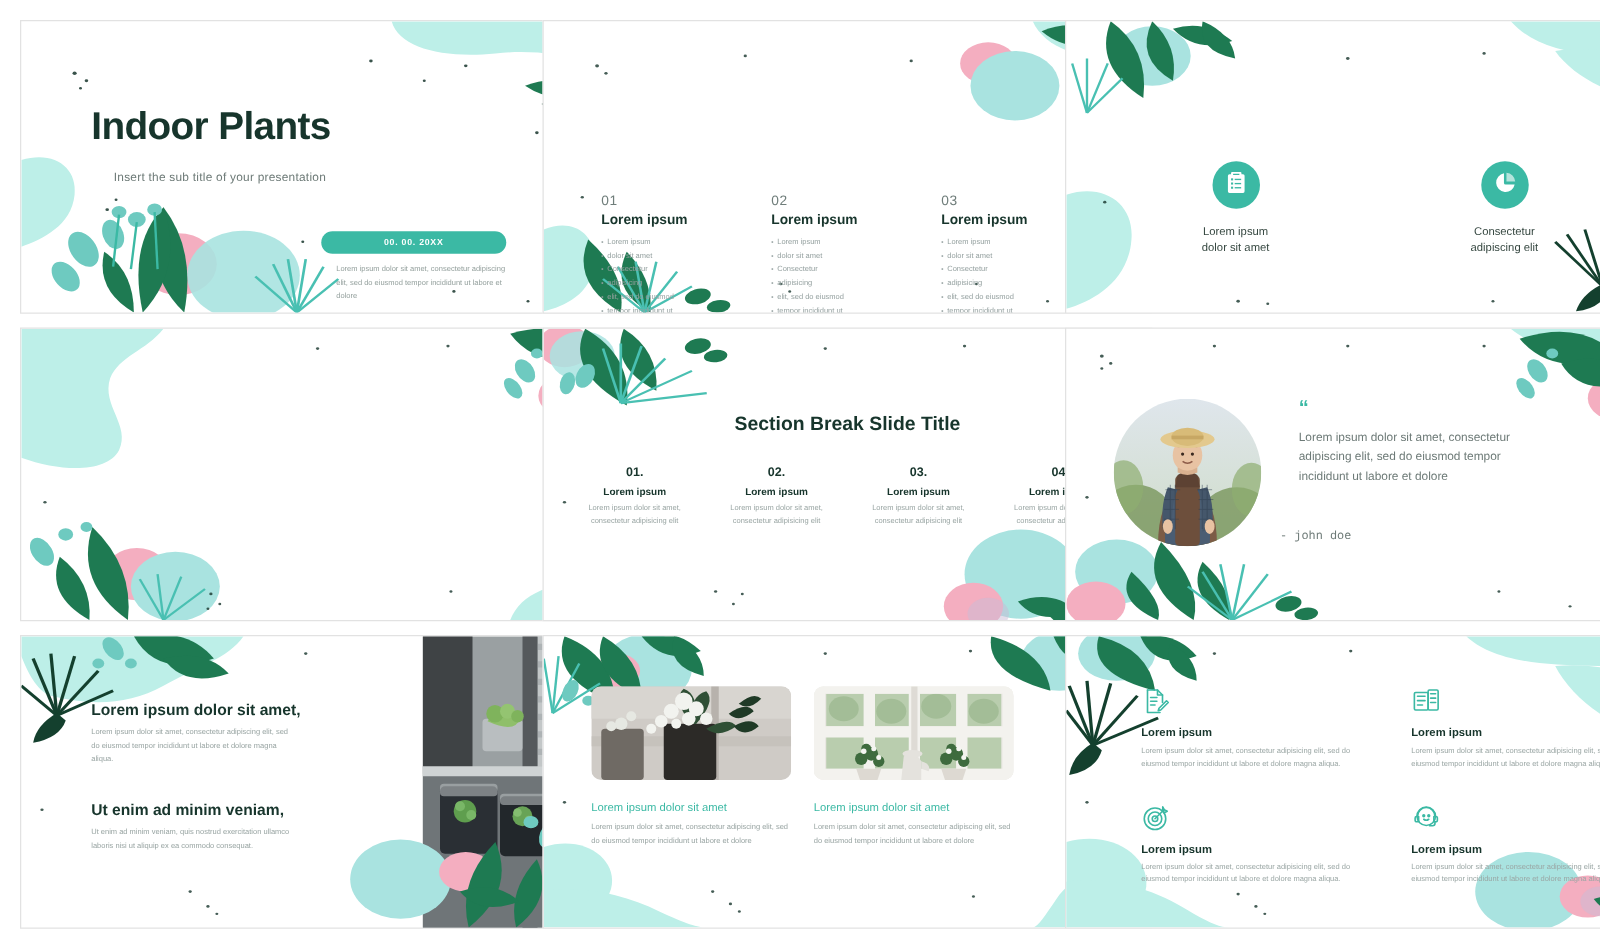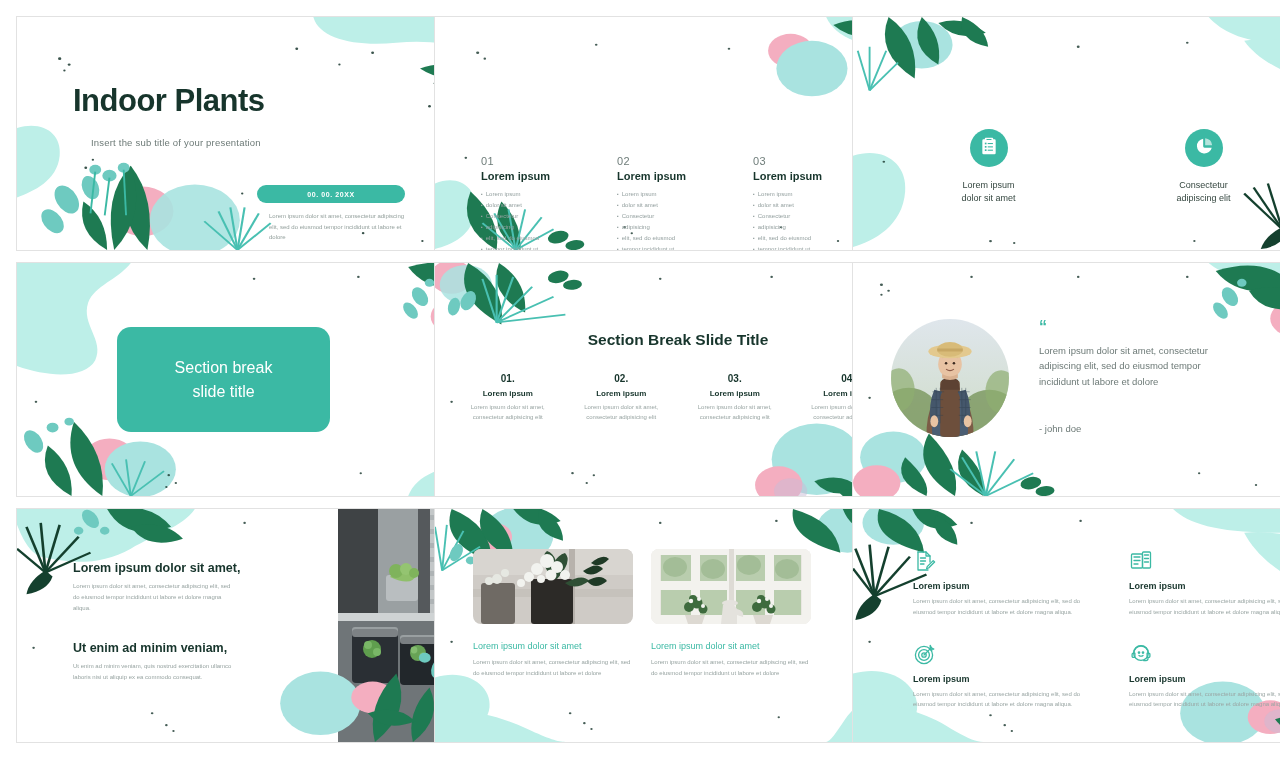--- a/index.html
+++ b/index.html
@@ -67,21 +67,21 @@
   .s5-item  { flex:1; text-align:center; padding:0 6px; }
   .s5-num   { font-size:10px; font-weight:700; color:#17352c; margin-bottom:5px; }
   .s5-ttl   { font-size:8px; font-weight:700; color:#17352c; margin-bottom:4px; }
   .s5-body  { font-size:6px; line-height:1.7; color:#99a5a3; }
 
   
   .s6-photo { position:absolute; left:38px; top:56px; width:118px; height:118px; border-radius:50%; overflow:hidden; }
   .s6-photo svg { width:100%; height:100%; display:block; }
   .s6-q     { position:absolute; left:186px; top:56px; font-size:16px; font-weight:700; color:#3bb9a4; line-height:1; }
   .s6-txt   { position:absolute; left:186px; top:80px; width:200px; font-size:9.5px; line-height:1.62; color:#6d7a77; }
-  .s6-auth  { position:absolute; left:186px; top:160px; font-size:9.5px; color:#6d7a77; }
+  .s6-auth  { position:absolute; left:171px; top:160px; font-size:9.5px; color:#6d7a77;font-family:Liberation Mono, monospace; }
 
   
   .s7-img   { position:absolute; right:0; top:0; width:165px; height:235px; overflow:hidden; }
   .s7-img svg { width:100%; height:100%; display:block; }
   .s7-h1    { position:absolute; left:56px; top:52px; font-size:12.5px; font-weight:700; color:#17352c; }
   .s7-p1    { position:absolute; left:56px; top:72px; width:160px; font-size:6px; line-height:1.85; color:#98a4a2; }
   .s7-h2    { position:absolute; left:56px; top:132px; font-size:12.5px; font-weight:700; color:#17352c; }
   .s7-p2    { position:absolute; left:56px; top:152px; width:160px; font-size:6px; line-height:1.85; color:#98a4a2; }
 
   
@@ -381,24 +381,20 @@
             <circle cx="288" cy="14" r="1.1"></circle>
           <circle cx="16" cy="140" r="1.1"></circle>
             <circle cx="396" cy="78" r="1.2"></circle>
           <circle cx="390" cy="84" r="1"></circle>
             <circle cx="128" cy="214" r="1.1"></circle>
           <circle cx="134" cy="222" r="1"></circle>
             <circle cx="126" cy="226" r="1"></circle>
           <circle cx="290" cy="212" r="1"></circle>
         </g>
       </svg>
-    </div>
-    <div class="s4-box">
-      <div class="s4-txt" style="white-space:pre-line">Section break
-slide title</div>
     </div>
   </div>
 
   <div class="slide">
     <div class="deco">
       <svg viewBox="0 0 410 235" preserveAspectRatio="none">
         <ellipse cx="14" cy="14" rx="18" ry="17" fill="#f4aec0"></ellipse>
         <ellipse cx="26" cy="22" rx="22" ry="20" fill="#a9e3e0" opacity=".85"></ellipse>
         <g fill="#1e7a52">
           <path d="M28 0 q32 22 28 62 q-42 -28 -28 -62Z"></path>

